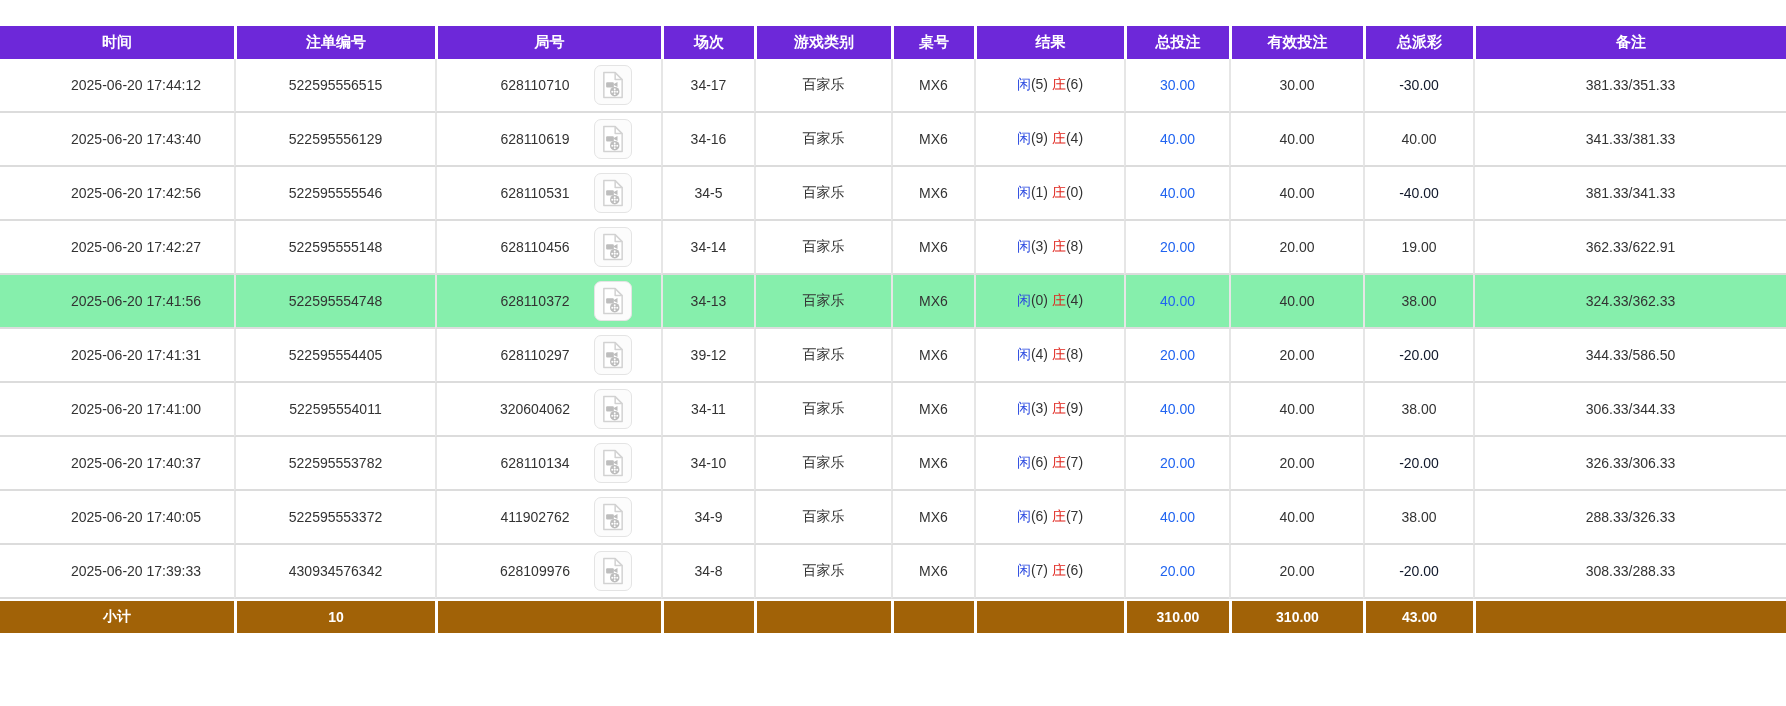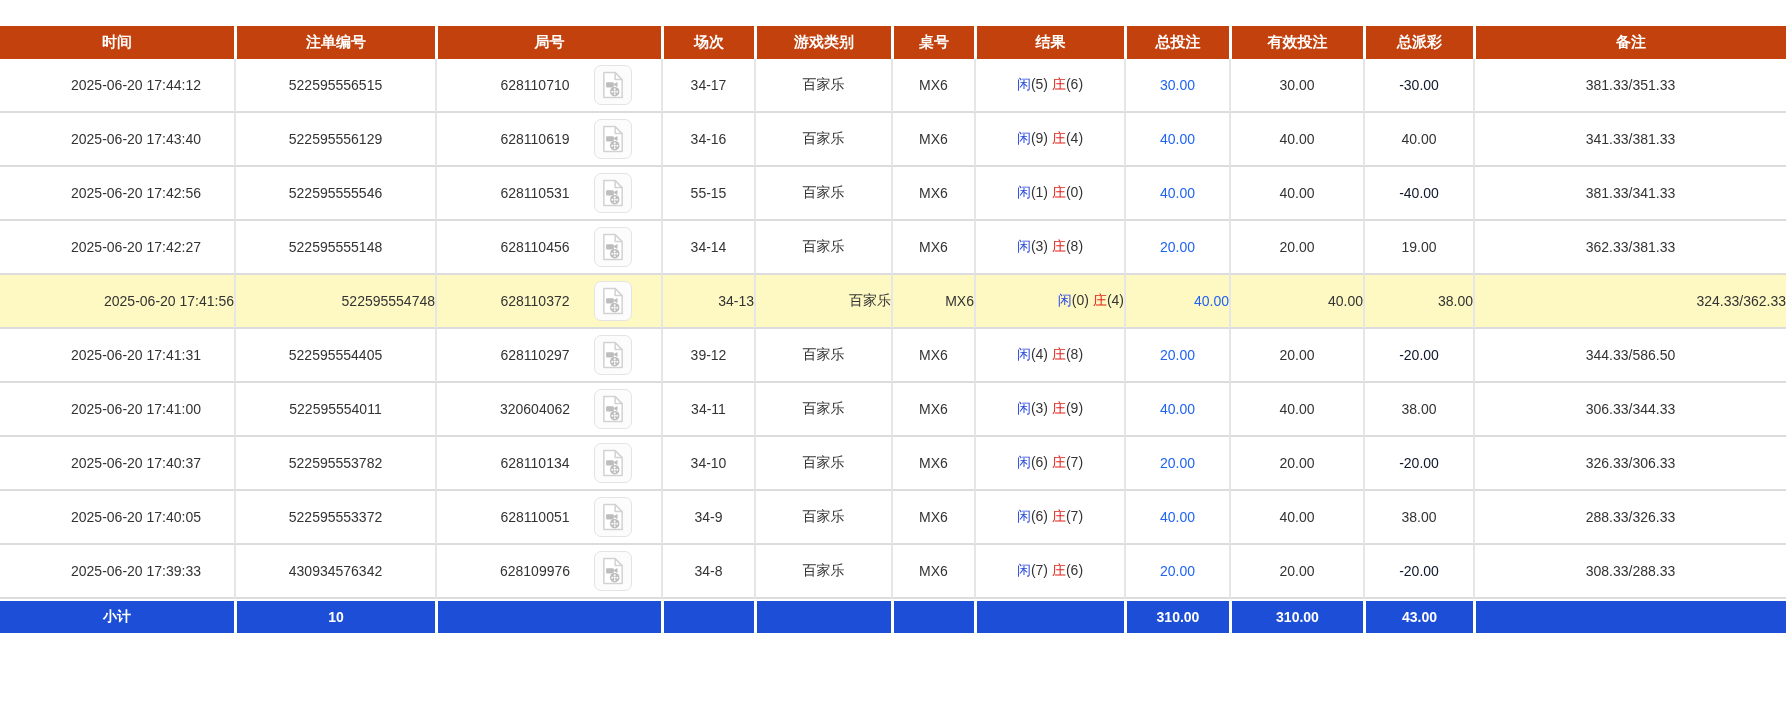--- a/index.html
+++ b/index.html
@@ -2,50 +2,50 @@
 <html><head>
 <meta charset="utf-8">
 <style>
   * { box-sizing: border-box; margin: 0; padding: 0; }
   html,body { width: 1786px; height: 706px; background: #ffffff;
     font-family: "Liberation Sans", "DejaVu Sans", sans-serif; }
   .page { padding-top: 26px; }
   table { width: 1786px; table-layout: fixed; border-collapse: separate; border-spacing: 0; }
   
   thead th {
-    background: #c2410c; color: #ffffff; font-weight: bold; font-size: 15px;
+    background: #6d28d9; color: #ffffff; font-weight: bold; font-size: 15px;
     height: 33px; text-align: center; vertical-align: middle;
     border-left: 3px solid #ffffff;
   }
   thead th:first-child { border-left: none; }
   
   tbody td {
     height: 54px; text-align: center; vertical-align: middle;
     font-size: 14px; color: #333333; background: #ffffff;
     border-bottom: 2px solid #dcdcdc; border-left: 2px solid #e6e6e6;
     overflow: hidden; white-space: nowrap;
   }
   tbody td:first-child { border-left: none; padding-left: 38px; }
-  tbody tr.highlighted td { background: #fef9c3; text-align: right; }
+  tbody tr.highlighted td { background: #86efac; }
   
   .round-cell-inner { display: flex; align-items: center; justify-content: center; gap: 24px; padding-left: 34px; }
   .video-btn {
     width: 38px; height: 40px; border: 1px solid #e4e4e4; border-radius: 7px;
     background: #fcfcfc; display: inline-flex; align-items: center; justify-content: center;
     cursor: pointer; flex: 0 0 auto;
   }
   
   .player-label { color: #2a49e0; }
   .banker-label { color: #e0241c; }
   .score { color: #333333; }
   .amount-blue { color: #2064f0; }
   td.neg { color: #0f172a; }
   
   tfoot td {
-    background: #1d4ed8; color: #ffffff; font-weight: bold; font-size: 14px;
+    background: #a16207; color: #ffffff; font-weight: bold; font-size: 14px;
     height: 34px; text-align: center; vertical-align: middle;
     border-left: 3px solid #ffffff; border-top: 2px solid #ffffff;
   }
   tfoot td:first-child { border-left: none; }
 </style>
 </head>
 <body>
 
 <div class="page">
   <table>
@@ -161,21 +161,21 @@
             <circle cx="13.6" cy="19.2" r="4.4" fill="#bdbdbd"></circle>
             <circle cx="13.6" cy="19.2" r="1" fill="#ffffff"></circle>
             <circle cx="13.6" cy="16.9" r="0.9" fill="#ffffff"></circle>
             <circle cx="13.6" cy="21.5" r="0.9" fill="#ffffff"></circle>
             <circle cx="11.3" cy="19.2" r="0.9" fill="#ffffff"></circle>
             <circle cx="15.9" cy="19.2" r="0.9" fill="#ffffff"></circle>
           </svg>
         </span>
       </span>
     </td>
-    <td>55-15</td>
+    <td>34-5</td>
     <td>百家乐</td>
     <td>MX6</td>
     <td>
       <span class="player-label">闲</span><span class="score">(1)</span>
       <span class="banker-label">庄</span><span class="score">(0)</span>
     </td>
     <td class="amount-blue">40.00</td>
     <td>40.00</td>
     <td class="neg">-40.00</td>
     <td>381.33/341.33</td>
@@ -205,21 +205,21 @@
     <td>34-14</td>
     <td>百家乐</td>
     <td>MX6</td>
     <td>
       <span class="player-label">闲</span><span class="score">(3)</span>
       <span class="banker-label">庄</span><span class="score">(8)</span>
     </td>
     <td class="amount-blue">20.00</td>
     <td>20.00</td>
     <td>19.00</td>
-    <td>362.33/381.33</td>
+    <td>362.33/622.91</td>
   </tr>
         <tr class="highlighted">
     <td>2025-06-20 17:41:56</td>
     <td>522595554748</td>
     <td>
       <span class="round-cell-inner">
         <span>628110372</span>
         <span class="video-btn">
           <svg width="26" height="28" viewBox="0 0 24 26" aria-hidden="true">
             <path d="M3.5 1.5h10.5l6.5 6.5v16.5H3.5z" fill="#ffffff" stroke="#d2d2d2" stroke-width="1.4" stroke-linejoin="round"></path>
@@ -348,21 +348,21 @@
     <td class="amount-blue">20.00</td>
     <td>20.00</td>
     <td class="neg">-20.00</td>
     <td>326.33/306.33</td>
   </tr>
         <tr>
     <td>2025-06-20 17:40:05</td>
     <td>522595553372</td>
     <td>
       <span class="round-cell-inner">
-        <span>628110051</span>
+        <span>411902762</span>
         <span class="video-btn">
           <svg width="26" height="28" viewBox="0 0 24 26" aria-hidden="true">
             <path d="M3.5 1.5h10.5l6.5 6.5v16.5H3.5z" fill="#ffffff" stroke="#d2d2d2" stroke-width="1.4" stroke-linejoin="round"></path>
             <path d="M14 1.5v6.5h6.5" fill="none" stroke="#d2d2d2" stroke-width="1.4" stroke-linejoin="round"></path>
             <rect x="5.6" y="10.4" width="7.2" height="5" rx="1" fill="#bdbdbd"></rect>
             <path d="M12.8 12l3.4-1.8v4.6L12.8 13z" fill="#bdbdbd"></path>
             <circle cx="13.6" cy="19.2" r="4.4" fill="#bdbdbd"></circle>
             <circle cx="13.6" cy="19.2" r="1" fill="#ffffff"></circle>
             <circle cx="13.6" cy="16.9" r="0.9" fill="#ffffff"></circle>
             <circle cx="13.6" cy="21.5" r="0.9" fill="#ffffff"></circle>

